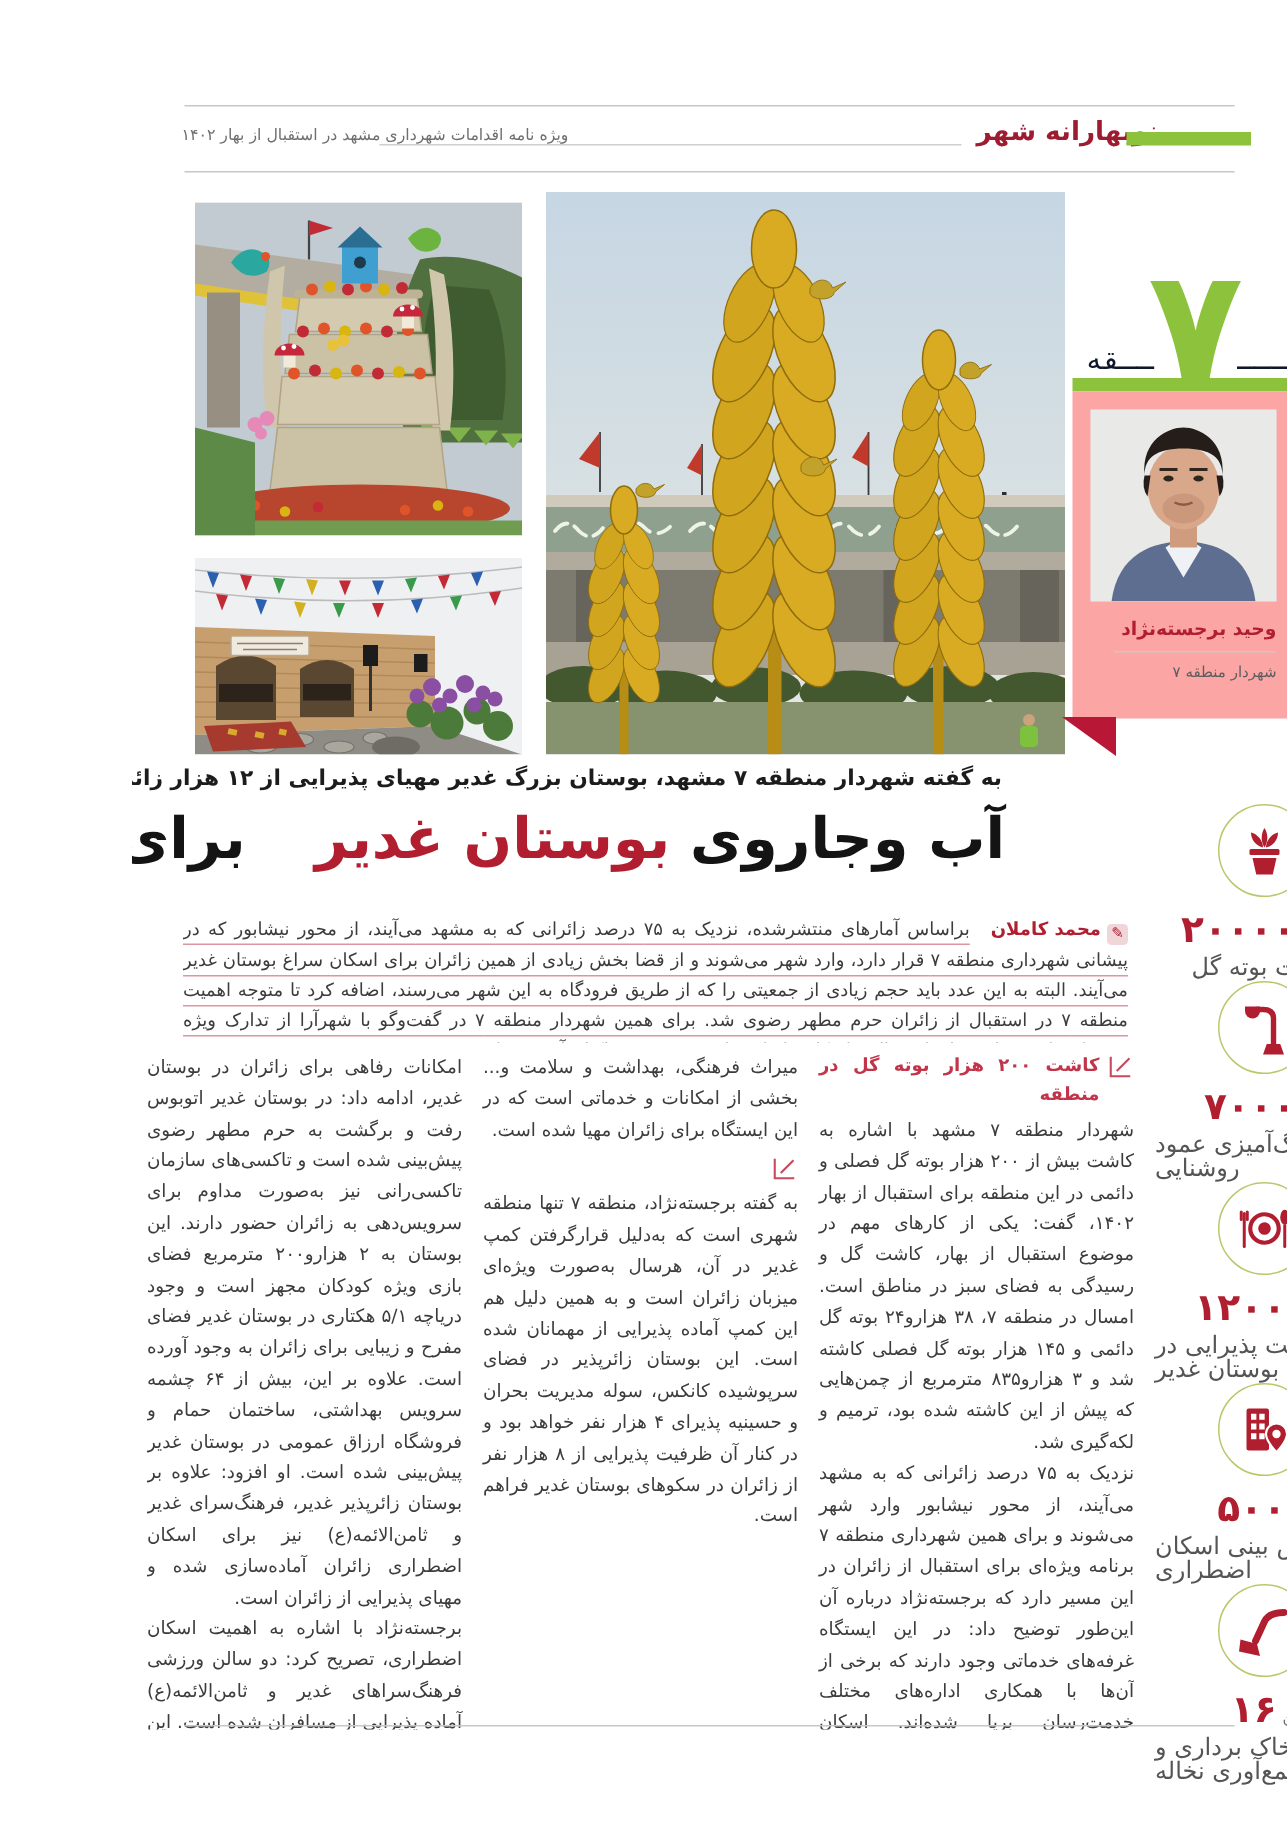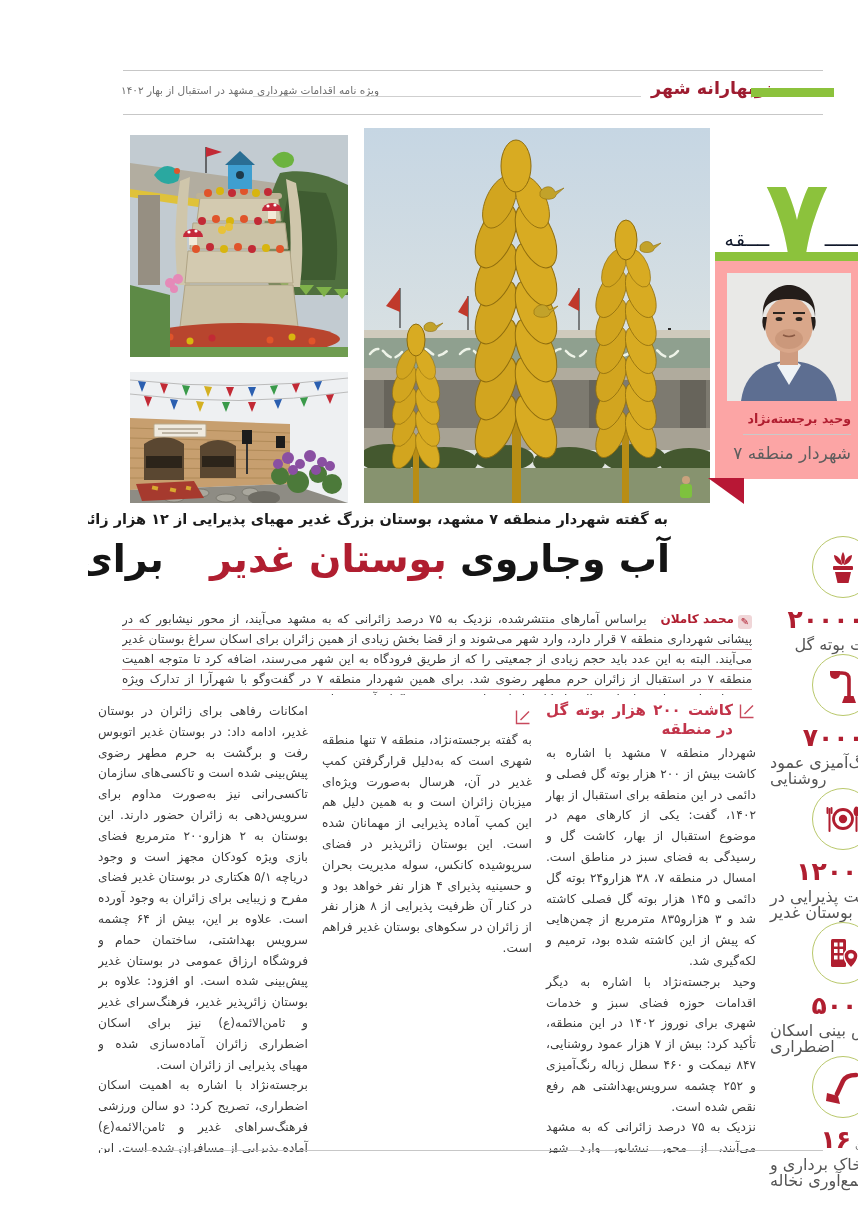--- a/index.html
+++ b/index.html
@@ -24,42 +24,42 @@
     display:flex; align-items:flex-end; justify-content:center; direction:rtl; }
   .region-word { font-size:19px; color:#0f172a; padding-bottom:14px; letter-spacing:-.5px;font-family:Liberation Mono, monospace; }
   .region-digit { font-size:104px; line-height:.92; font-weight:bold; color:#8cc23c; margin:0 -4px; }
 
   
   .card-bar { position:absolute; left:627px; top:252px; width:148px; height:9px; background:#8cc23c; }
   .card { position:absolute; left:627px; top:261px; width:148px; height:218px; background:#fca5a5; }
   .card .ph { margin:12px auto 0; width:124px; height:128px; background:#e7e7e5; overflow:hidden; }
   .card .name { margin:10px 12px 0; font-size:12.5px; font-weight:bold; color:#b01e30; text-align:right; }
   .card .name-rule { margin:8px 12px 0 28px; height:1px; background:#c9c9c9; }
-  .card .role { margin:8px 12px 0; font-size:17px; color:#5d5d5d; text-align:right; }
+  .card .role { margin:8px 12px 0; font-size:10px; color:#5d5d5d; text-align:right; }
   .card-fold { position:absolute; left:620px; top:478px; width:36px; height:26px; background:#b81735;
     clip-path:polygon(100% 0, 100% 100%, 0 0); }
 
   
   .kicker { position:absolute; right:190px; top:511px; font-size:14.5px; font-weight:bold; color:#1c1c1c; white-space:nowrap; }
   .headline { position:absolute; left:6px; right:188px; top:537px; text-align:center;
     font-size:38px; font-weight:bold; color:#141414; letter-spacing:-1px; white-space:nowrap; }
   .headline .hl { color:#b01e30;margin-left:33px; }
   .lead { position:absolute; left:34px; top:609px; width:630px; height:86px; overflow:hidden;
     font-size:12px; line-height:20px; color:#3c3c3c; text-align:justify;
     text-decoration:underline; text-decoration-color:#dd95a0; text-underline-offset:6px; text-decoration-thickness:1px; }
   .byline { display:inline-block; color:#b01e30; font-weight:bold; margin-left:14px; text-decoration:none; }
   .pen-ico { display:inline-block; width:14px; height:14px; background:#f0d6d8; color:#b01e30;
     font-size:10px; line-height:14px; text-align:center; border-radius:3px; margin-left:4px; vertical-align:-2px; }
 
   
   .body-cols { position:absolute; left:10px; top:701px; width:658px; height:452px; overflow:hidden;
     display:flex; flex-direction:row; gap:14px; direction:rtl; }
   .col { width:210px; font-size:12.2px; line-height:20.8px; color:#3c3c3c; text-align:justify; }
   .col p { margin:0; }
-  .sub { display:flex; align-items:flex-start; gap:5px; font-size:15px; line-height:19px; font-weight:bold; margin:6px 0 4px; }
+  .sub { display:flex; align-items:flex-start; gap:5px; font-size:12px; line-height:19px; font-weight:bold; margin:6px 0 4px; }
   .sub.first { margin-top:0; }
   .sub .t-red { color:#c2344a; }
   .sub .t-green { color:#8cb43d; }
   .corner-ico { flex:0 0 auto; margin-top:1px; }
 
   
   .stats { position:absolute; left:682px; top:536px; width:146px; display:flex; flex-direction:column; gap:1px; }
   .stat { display:flex; flex-direction:column; align-items:center; }
   .stat .circle { width:62px; height:62px; border:1.5px solid #b9c86b; border-radius:50%;
     display:flex; align-items:center; justify-content:center; background:#fff; }
@@ -411,24 +411,24 @@
   <div class="body-cols">
     <div class="col">
       <h3 class="sub first">
         <svg class="corner-ico" width="18" height="18" viewBox="0 0 18 18">
             <path d="M2.5 2.5 V15.5 H15.5" fill="none" stroke="#c8495c" stroke-width="1.4"></path>
             <path d="M6.5 12 L15 3.5" stroke="#c8495c" stroke-width="1.4"></path>
           </svg>
         <span class="t-red">کاشت ۲۰۰ هزار بوته گل در منطقه</span>
       </h3>
       <p>شهردار منطقه ۷ مشهد با اشاره به کاشت بیش از ۲۰۰ هزار بوته گل فصلی و دائمی در این منطقه برای استقبال از بهار ۱۴۰۲، گفت: یکی از کارهای مهم در موضوع استقبال از بهار، کاشت گل و رسیدگی به فضای سبز در مناطق است. امسال در منطقه ۷، ۳۸ هزارو۲۴ بوته گل دائمی و ۱۴۵ هزار بوته گل فصلی کاشته شد و ۳ هزارو۸۳۵ مترمربع از چمن‌هایی که پیش از این کاشته شده بود، ترمیم و لکه‌گیری شد.</p>
-      <p>وحید برجسته‌نژاد با اشاره به دیگر اقدامات حوزه فضای سبز و خدمات شهری برای نوروز ۱۴۰۲ در این منطقه، تأکید کرد: بیش از ۷ هزار عمود روشنایی، ۸۴۷ نیمکت و ۴۶۰ سطل زباله رنگ‌آمیزی و ۲۵۲ چشمه سرویس‌بهداشتی هم رفع نقص شده است.</p>
       <p>نزدیک به ۷۵ درصد زائرانی که به مشهد می‌آیند، از محور نیشابور وارد شهر می‌شوند و برای همین شهرداری منطقه ۷ برنامه ویژه‌ای برای استقبال از زائران در این مسیر دارد که برجسته‌نژاد درباره آن این‌طور توضیح داد: در این ایستگاه غرفه‌های خدماتی وجود دارند که برخی از آن‌ها با همکاری اداره‌های مختلف خدمت‌رسان برپا شده‌اند. اسکان فرهنگیان، هلال‌احمر، راهنمای زائر،</p>
     </div>
     <div class="col">
+      <p>میراث فرهنگی، بهداشت و سلامت و... بخشی از امکانات و خدماتی است که در این ایستگاه برای زائران مهیا شده است.</p>
       <h3 class="sub">
         <svg class="corner-ico" width="18" height="18" viewBox="0 0 18 18">
             <path d="M2.5 2.5 V15.5 H15.5" fill="none" stroke="#c8495c" stroke-width="1.4"></path>
             <path d="M6.5 12 L15 3.5" stroke="#c8495c" stroke-width="1.4"></path>
           </svg>
       </h3>
       <p>به گفته برجسته‌نژاد، منطقه ۷ تنها منطقه شهری است که به‌دلیل قرارگرفتن کمپ غدیر در آن، هرسال به‌صورت ویژه‌ای میزبان زائران است و به همین دلیل هم این کمپ آماده پذیرایی از مهمانان شده است. این بوستان زائرپذیر در فضای سرپوشیده کانکس، سوله مدیریت بحران و حسینیه پذیرای ۴ هزار نفر خواهد بود و در کنار آن ظرفیت پذیرایی از ۸ هزار نفر از زائران در سکوهای بوستان غدیر فراهم است.</p>
 
     </div>
     <div class="col">

